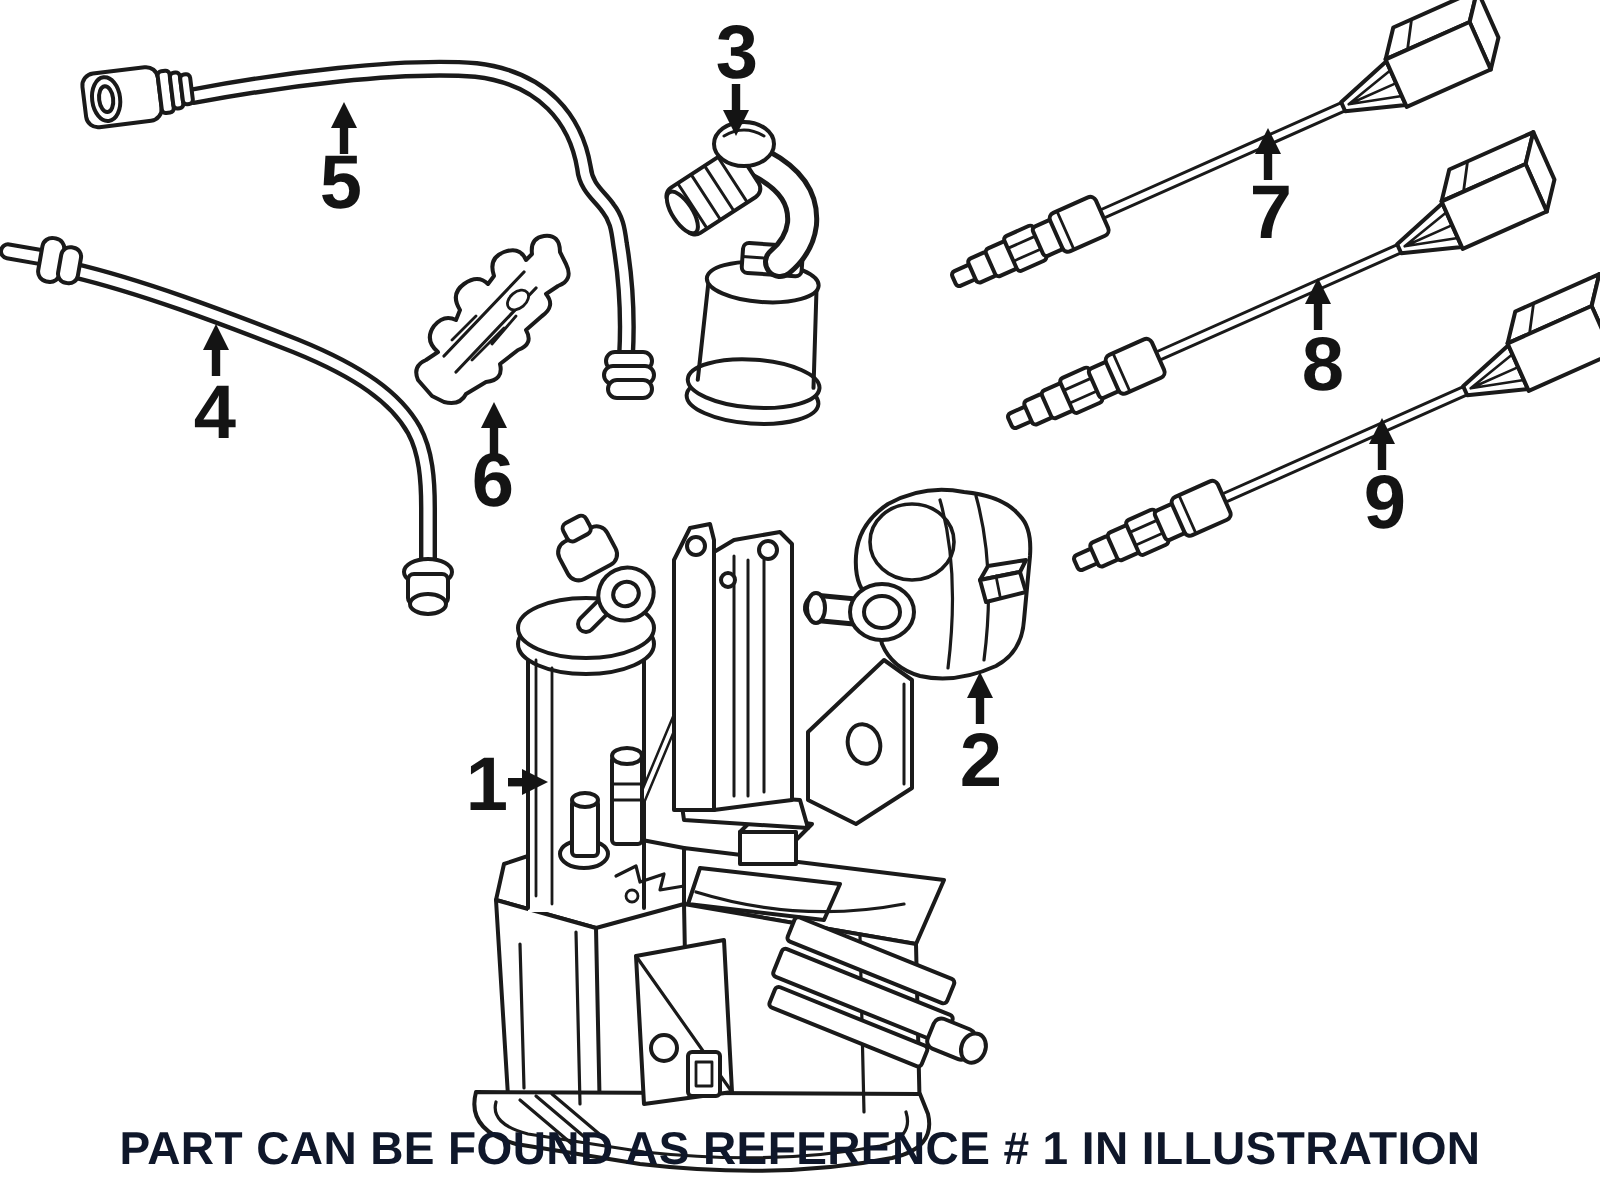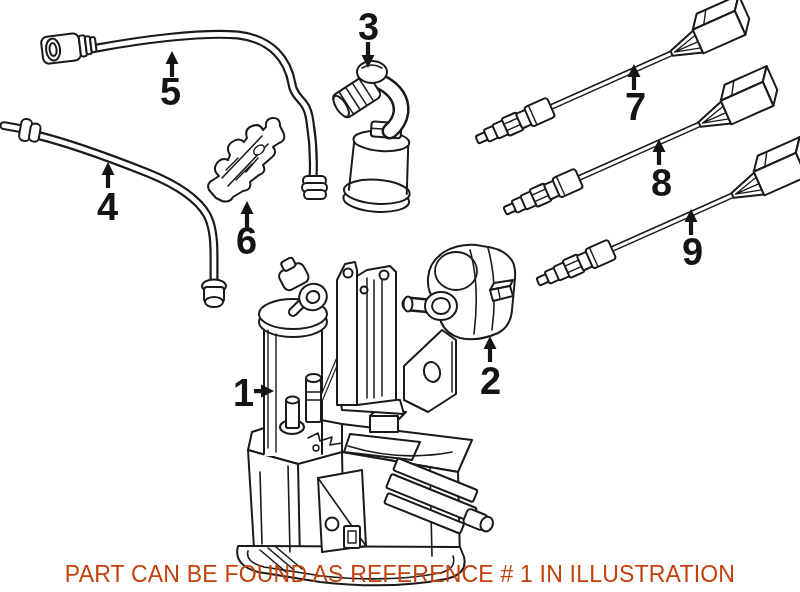--- a/index.html
+++ b/index.html
@@ -8,21 +8,21 @@
     font-family:"Liberation Sans","DejaVu Sans",sans-serif;overflow:hidden;
   }
   #art{position:absolute;left:0;top:0;}
   .callout-num{
     position:absolute;transform:translate(-50%,-50%);
     font-size:38px;font-weight:bold;color:#141414;line-height:1;
     letter-spacing:-1px;user-select:none;white-space:nowrap;
   }
   #footer-note{
     position:absolute;left:0;top:561px;width:800px;text-align:center;
-    font-size:23px;font-weight:normal;color:#c2410c;letter-spacing:0.2px;
+    font-size:23px;font-weight:bold;color:#0f172a;letter-spacing:0.2px;
     white-space:nowrap;
   }
 </style>
 </head>
 <body>
 
 <div id="stage">
 
 <svg id="art" width="800" height="592" viewBox="0 0 800 592">
   <g stroke="#1a1a1a" stroke-width="2" fill="#ffffff" stroke-linejoin="round" stroke-linecap="round">

